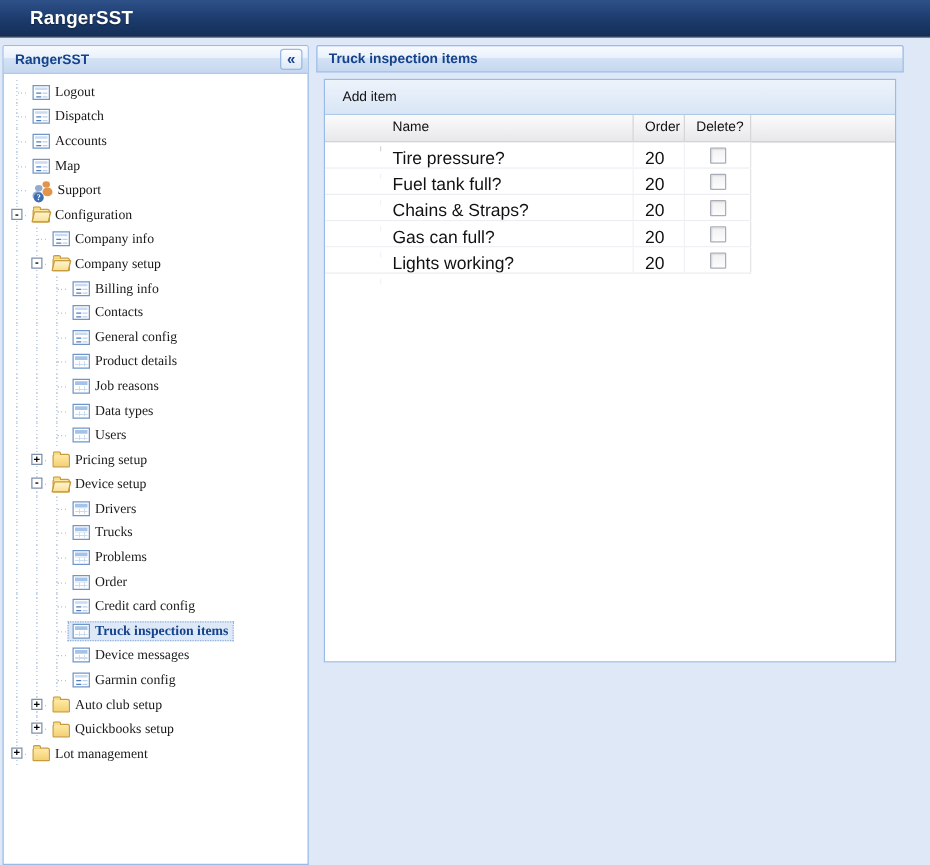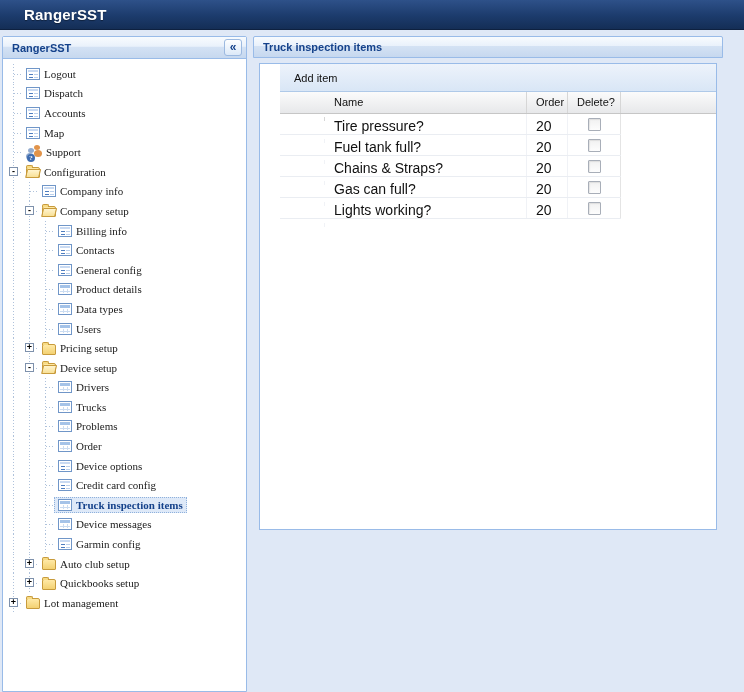--- a/index.html
+++ b/index.html
@@ -67,21 +67,21 @@
   .icn.support .q { position:absolute; left:1px; bottom:-2px; width:8px; height:8px; border-radius:50%;
     background:#3E6CB0; color:#FFF; font-size:7px; font-weight:bold; line-height:8px; text-align:center; z-index:1; }
 
   
   .splitter { position:absolute; left:247px; top:36px; width:6px; bottom:0; cursor:col-resize; }
 
   
   .main { position:absolute; left:253px; top:36px; width:470px; bottom:0; }
   .main > .phdr { border:1px solid #99BBE8; border-radius:2px 2px 0 0; }
   .inner { position:absolute; left:6px; top:27px; width:458px; height:467px;
-    background:#FFFFFF; border:1px solid #99BBE8;padding-left:20px; }
+    background:#FFFFFF; border:1px solid #99BBE8; }
   .toolbar { height:28px; display:flex; align-items:center; padding-left:5px;
     background:linear-gradient(#EDF3FB,#D9E6F6); border-bottom:1px solid #AFC9E8; }
   .tb-btn { font-family:"Liberation Sans",sans-serif; font-size:11px; color:#111;
     background:transparent; border:1px solid transparent; border-radius:3px; padding:3px 8px; cursor:pointer; }
 
   
   .ghead { display:flex; height:22px; background:linear-gradient(#FBFBFB,#E7E8EA);
     border-bottom:1px solid #C6C6C6; }
   .hcell { font-size:11px; color:#111; padding:4px 0 0 9px; border-right:1px solid #D6D6D6;
     white-space:nowrap; overflow:hidden; }
@@ -212,20 +212,29 @@
           <span class="icn grid"></span>
           <span class="lbl">Product details</span>
         </span>
     </div>
     <div class="trow">
       <span class="ind"></span>
         <span class="ind"></span>
         <span class="elb"></span>
       <span class="node">
           <span class="icn grid"></span>
+          <span class="lbl">Job reasons</span>
+        </span>
+    </div>
+    <div class="trow">
+      <span class="ind"></span>
+        <span class="ind"></span>
+        <span class="elb"></span>
+      <span class="node">
+          <span class="icn grid"></span>
           <span class="lbl">Data types</span>
         </span>
     </div>
     <div class="trow">
       <span class="ind"></span>
         <span class="ind"></span>
         <span class="elb"></span>
       <span class="node">
           <span class="icn grid"></span>
           <span class="lbl">Users</span>
@@ -278,29 +287,20 @@
           <span class="lbl">Problems</span>
         </span>
     </div>
     <div class="trow">
       <span class="ind"></span>
         <span class="ind"></span>
         <span class="elb"></span>
       <span class="node">
           <span class="icn grid"></span>
           <span class="lbl">Order</span>
-        </span>
-    </div>
-    <div class="trow">
-      <span class="ind"></span>
-        <span class="ind"></span>
-        <span class="elb"></span>
-      <span class="node">
-          <span class="icn form"></span>
-          <span class="lbl">Device options</span>
         </span>
     </div>
     <div class="trow">
       <span class="ind"></span>
         <span class="ind"></span>
         <span class="elb"></span>
       <span class="node">
           <span class="icn form"></span>
           <span class="lbl">Credit card config</span>
         </span>

